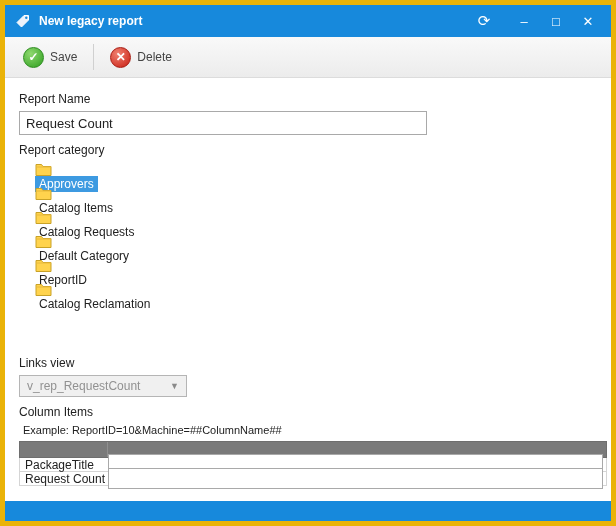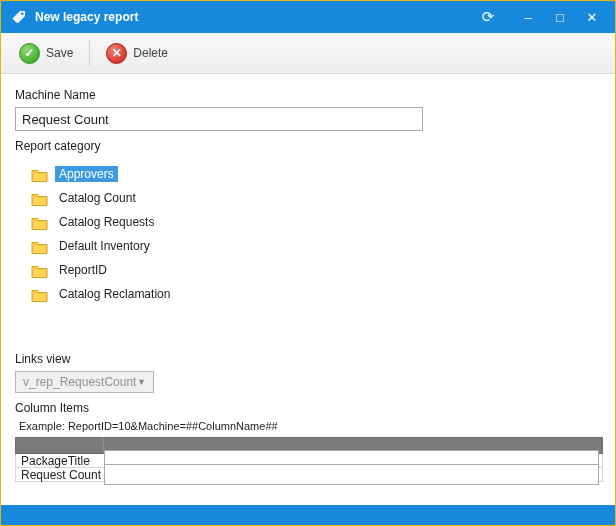--- a/index.html
+++ b/index.html
@@ -1,19 +1,19 @@
 <!DOCTYPE html>
 <html><head>
 <meta charset="utf-8">
 <style>
   * { box-sizing: border-box; }
   body { margin: 0; font-family: "Liberation Sans", sans-serif; background: #fff; }
   .window {
     width: 616px; height: 526px;
-    border: 1px solid #eab308;
+    border: 5px solid #eab308;
     display: flex; flex-direction: column;
     background: #fff; overflow: hidden;
   }
   
   .titlebar {
     flex: 0 0 32px; background: #1789dc;
     display: flex; align-items: center; padding: 0 10px; color: #fff;
   }
   .app-icon { width: 16px; height: 16px; margin-right: 8px; display: inline-flex; }
   .title { font-size: 12px; font-weight: bold; }
@@ -45,28 +45,28 @@
   
   .content { flex: 1; background: #fff; padding: 10px 14px 0 14px; font-size: 12px; color: #222; overflow: hidden; }
   .field-label { margin: 4px 0 5px; font-size: 12px; color: #222; }
   .text-input {
     width: 408px; height: 24px; border: 1px solid #a9a9a9;
     padding: 2px 6px; font-size: 13px; font-family: inherit; color: #222;
   }
   .cat-label { margin-top: 8px; }
   
   .tree { margin: 4px 0 0 16px; }
-  .tree-item { display: flex; align-items: flex-end; height: 24px; cursor: default; }
+  .tree-item { display: flex; align-items: flex-start; height: 24px; cursor: default; flex-direction: column; }
   .folder-icon { width: 17px; height: 14px; margin-right: 7px; display: inline-flex; flex: 0 0 auto; }
   .tree-label { padding: 1px 4px; font-size: 12px; color: #222; }
   .tree-item.selected .tree-label { background: #3d9ae1; color: #fff; }
   .tree-gap { height: 46px; }
   
   .dropdown {
-    width: 139px; height: 22px; border: 1px solid #b5b5b5; background: #f0f0f0;
+    width: 168px; height: 22px; border: 1px solid #b5b5b5; background: #f0f0f0;
     color: #919191; display: flex; align-items: center; padding: 0 7px;
     font-size: 12px; margin-bottom: 8px; cursor: default;
   }
   .dropdown .arrow { margin-left: auto; font-size: 9px; color: #8a8a8a; }
   
   .example { font-size: 11px; color: #222; margin: 2px 4px 5px; }
   .links-table { width: 588px; }
   .links-header { display: flex; height: 17px; background: #7a7a7a; border: 1px solid #6e6e6e; }
   .links-header .hcell-1 { width: 88px; border-right: 1px solid #8f8f8f; }
   .links-header .hcell-2 { flex: 1; }
@@ -109,21 +109,21 @@
     </div>
     <span class="v-divider"></span>
     <div class="tool-btn">
       <span class="icon-circle delete-circle">✕</span>
       <span>Delete</span>
     </div>
   </div>
 
   <div class="content">
 
-    <div class="field-label">Machine Name</div>
+    <div class="field-label">Report Name</div>
     <input class="text-input" type="text" value="Request Count" style="">
 
     <div class="field-label cat-label">Report category</div>
 
     <div class="tree">
       <div class="tree-item selected">
         <span class="folder-icon">
           <svg viewBox="0 0 17 14" width="17" height="14">
               <path d="M1 2.5 h5.5 l1.5 2 H16 v9 H1 z" fill="#ffd34d" stroke="#c9a227" stroke-width="1"></path>
               <path d="M1 5 h15" stroke="#e8b93c" stroke-width="1"></path>
@@ -131,39 +131,39 @@
         </span>
         <span class="tree-label">Approvers</span>
       </div>
       <div class="tree-item">
         <span class="folder-icon">
           <svg viewBox="0 0 17 14" width="17" height="14">
               <path d="M1 2.5 h5.5 l1.5 2 H16 v9 H1 z" fill="#ffd34d" stroke="#c9a227" stroke-width="1"></path>
               <path d="M1 5 h15" stroke="#e8b93c" stroke-width="1"></path>
             </svg>
         </span>
-        <span class="tree-label">Catalog Count</span>
+        <span class="tree-label">Catalog Items</span>
       </div>
       <div class="tree-item">
         <span class="folder-icon">
           <svg viewBox="0 0 17 14" width="17" height="14">
               <path d="M1 2.5 h5.5 l1.5 2 H16 v9 H1 z" fill="#ffd34d" stroke="#c9a227" stroke-width="1"></path>
               <path d="M1 5 h15" stroke="#e8b93c" stroke-width="1"></path>
             </svg>
         </span>
         <span class="tree-label">Catalog Requests</span>
       </div>
       <div class="tree-item">
         <span class="folder-icon">
           <svg viewBox="0 0 17 14" width="17" height="14">
               <path d="M1 2.5 h5.5 l1.5 2 H16 v9 H1 z" fill="#ffd34d" stroke="#c9a227" stroke-width="1"></path>
               <path d="M1 5 h15" stroke="#e8b93c" stroke-width="1"></path>
             </svg>
         </span>
-        <span class="tree-label">Default Inventory</span>
+        <span class="tree-label">Default Category</span>
       </div>
       <div class="tree-item">
         <span class="folder-icon">
           <svg viewBox="0 0 17 14" width="17" height="14">
               <path d="M1 2.5 h5.5 l1.5 2 H16 v9 H1 z" fill="#ffd34d" stroke="#c9a227" stroke-width="1"></path>
               <path d="M1 5 h15" stroke="#e8b93c" stroke-width="1"></path>
             </svg>
         </span>
         <span class="tree-label">ReportID</span>
       </div>

